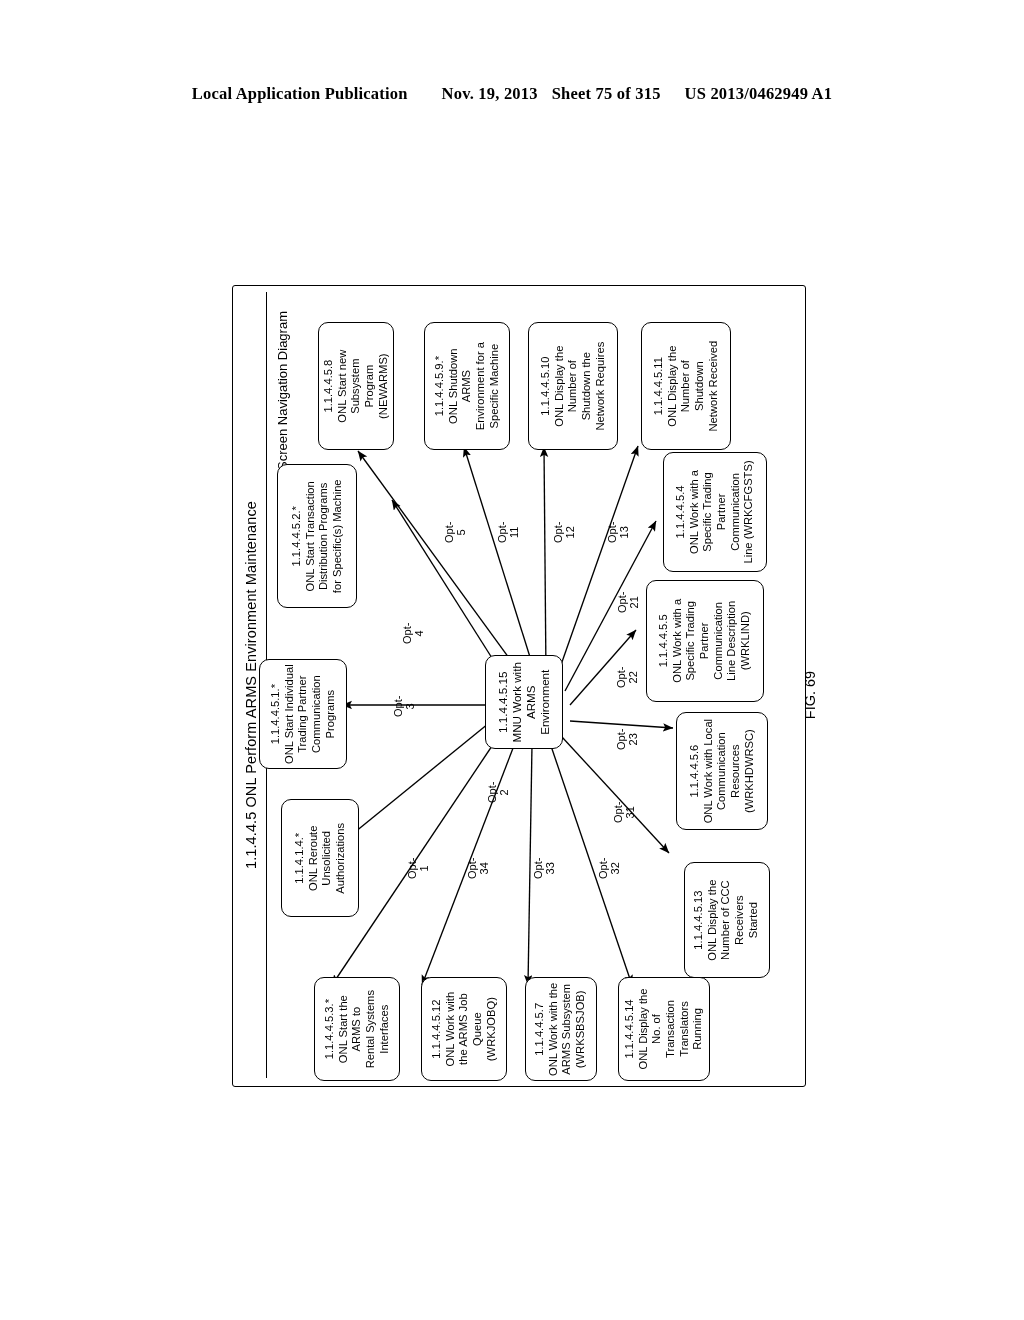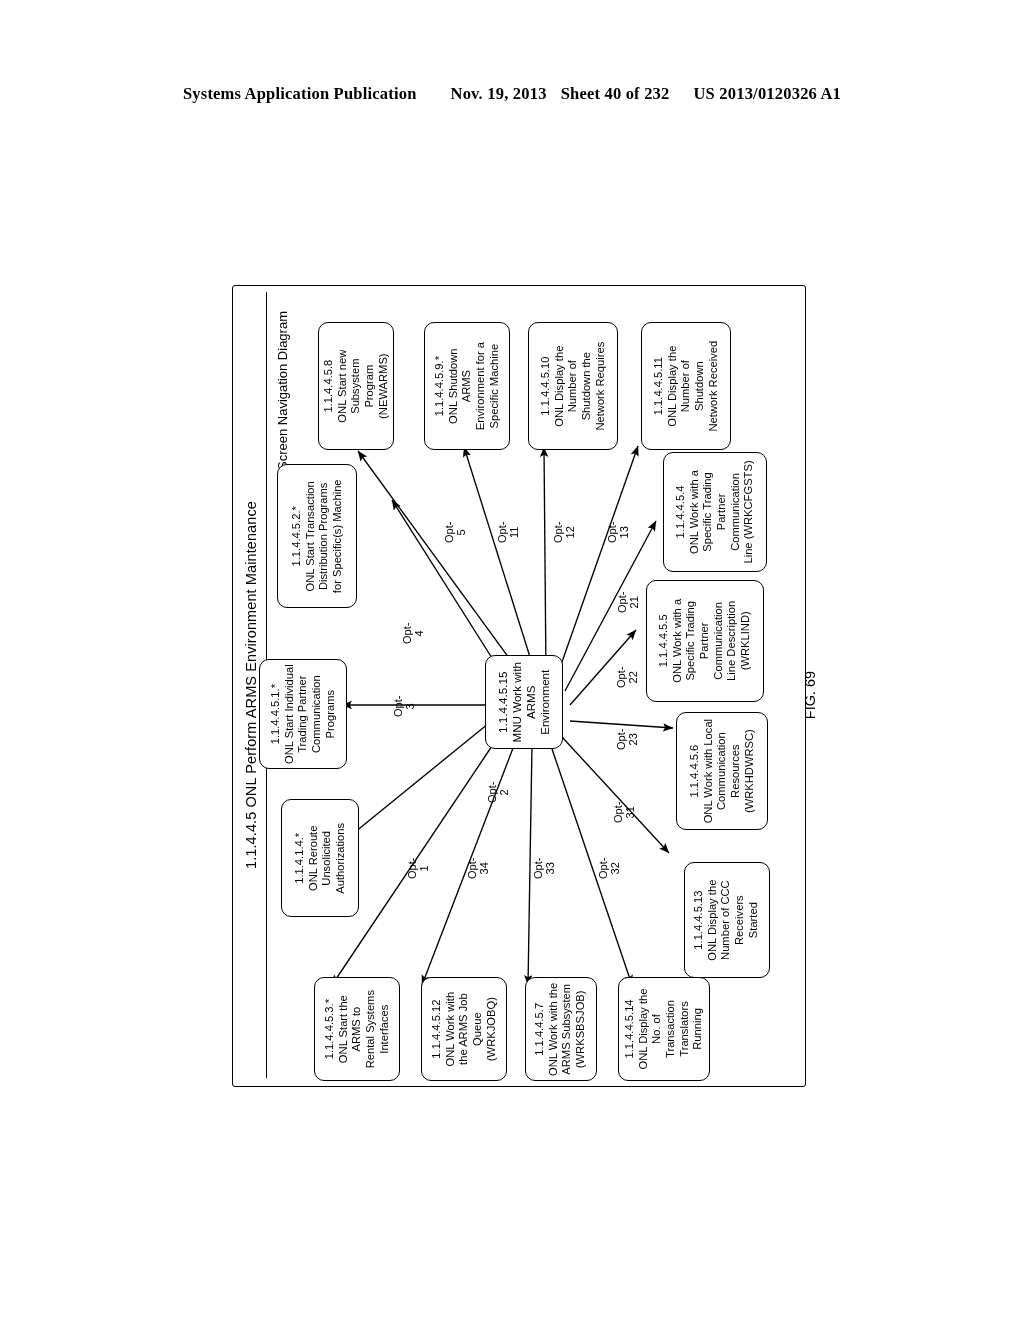--- a/index.html
+++ b/index.html
@@ -50,27 +50,27 @@
   .optlabel .rotwrap{display:flex;align-items:center;justify-content:center;}
   .optlabel .txt{white-space:nowrap;text-align:center;font-size:11px;line-height:1.12;}
 
   
   #links{position:absolute;left:232px;top:285px;width:572px;height:800px;}
 </style>
 </head>
 <body>
 
 <div id="page-header">
-  <span class="seg">Systems Application Publication</span>
+  <span class="seg">Local Application Publication</span>
   <span class="gap-lg"></span>
   <span class="seg">Nov. 19, 2013</span>
   <span class="gap-sm"></span>
-  <span class="seg">Sheet 40 of 232</span>
+  <span class="seg">Sheet 75 of 315</span>
   <span class="gap-md"></span>
-  <span class="seg">US 2013/0120326 A1</span>
+  <span class="seg">US 2013/0462949 A1</span>
 </div>
 
 <div id="figure-frame"></div>
 <div id="inner-rule"></div>
 
 <div id="diagram-title">
   <span class="rot">1.1.4.4.5 ONL Perform ARMS Environment Maintenance</span>
 </div>
 
 <div id="diagram-subtitle">

